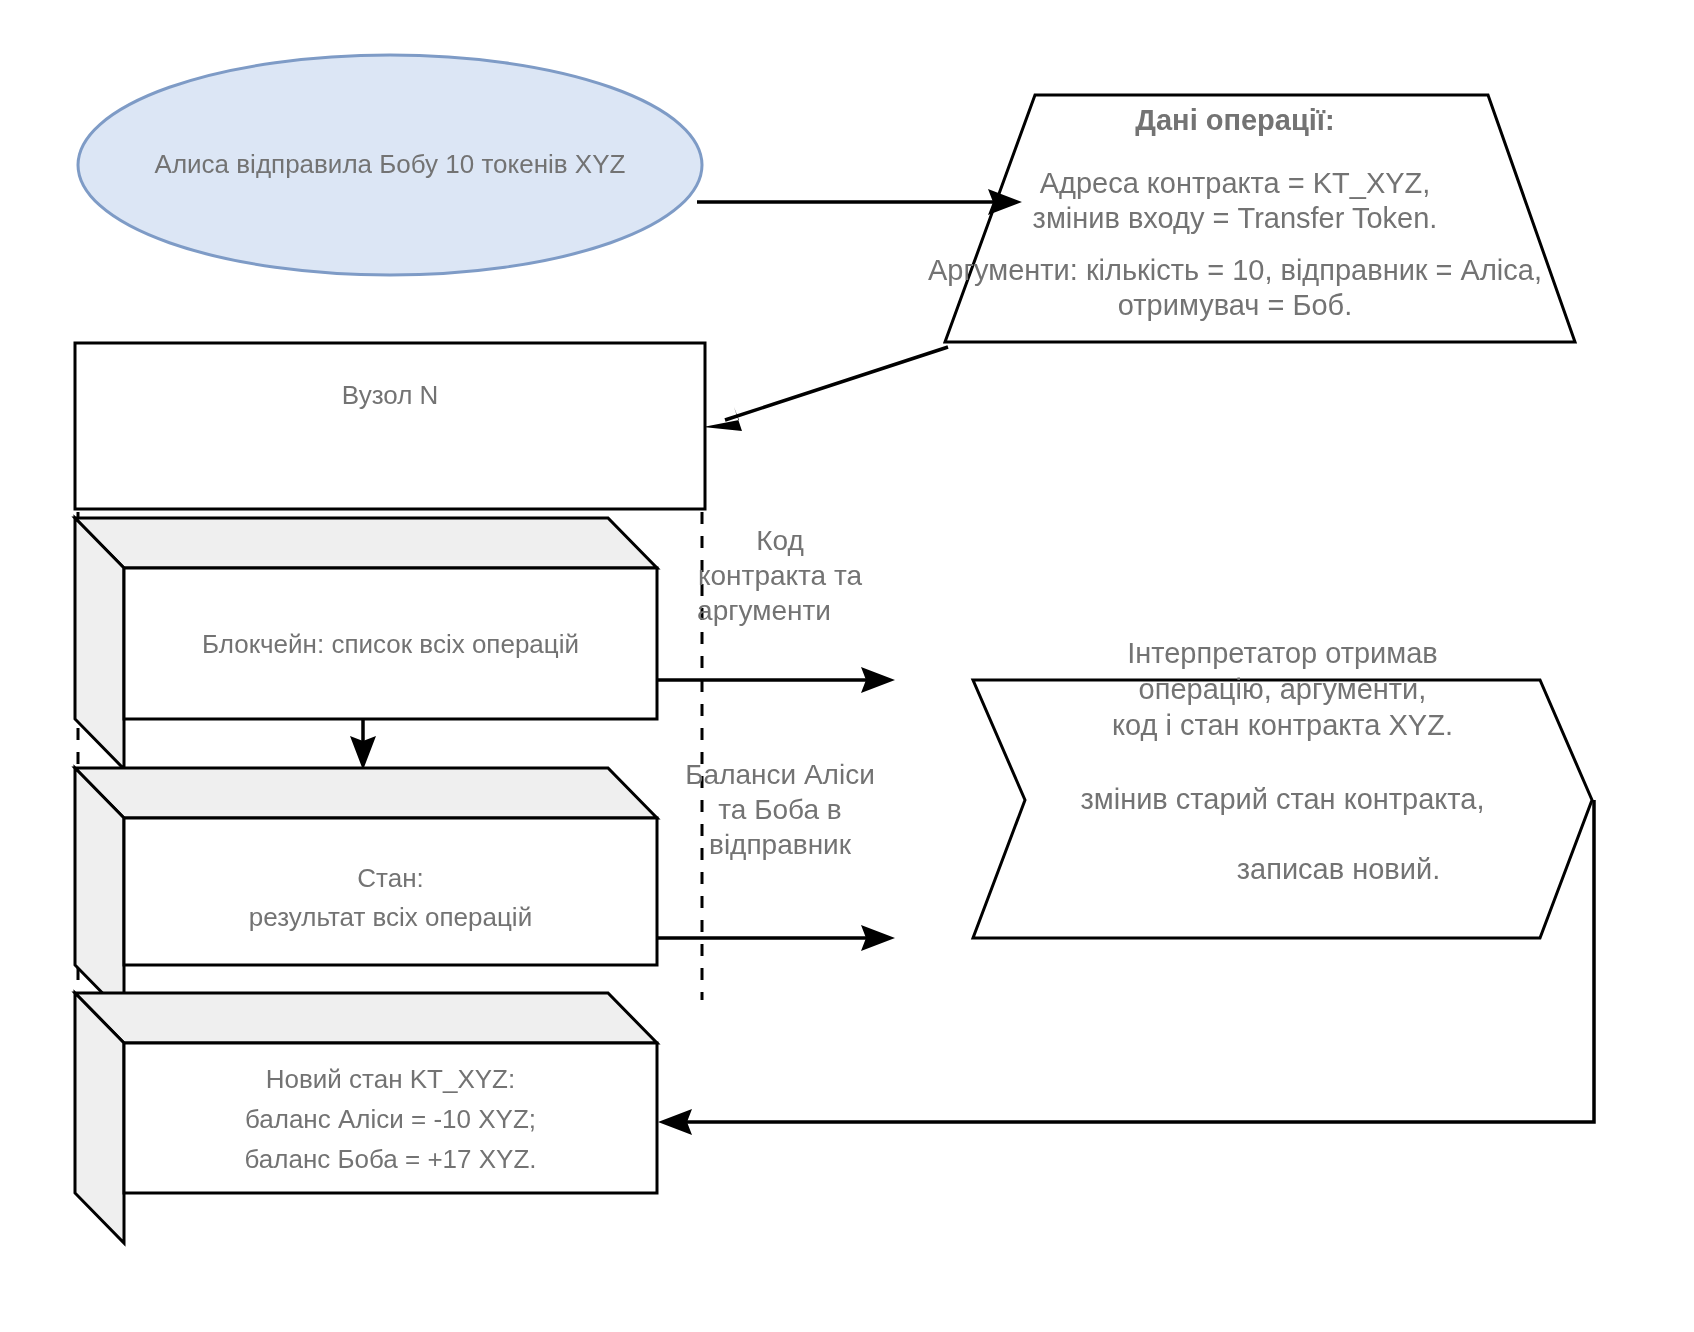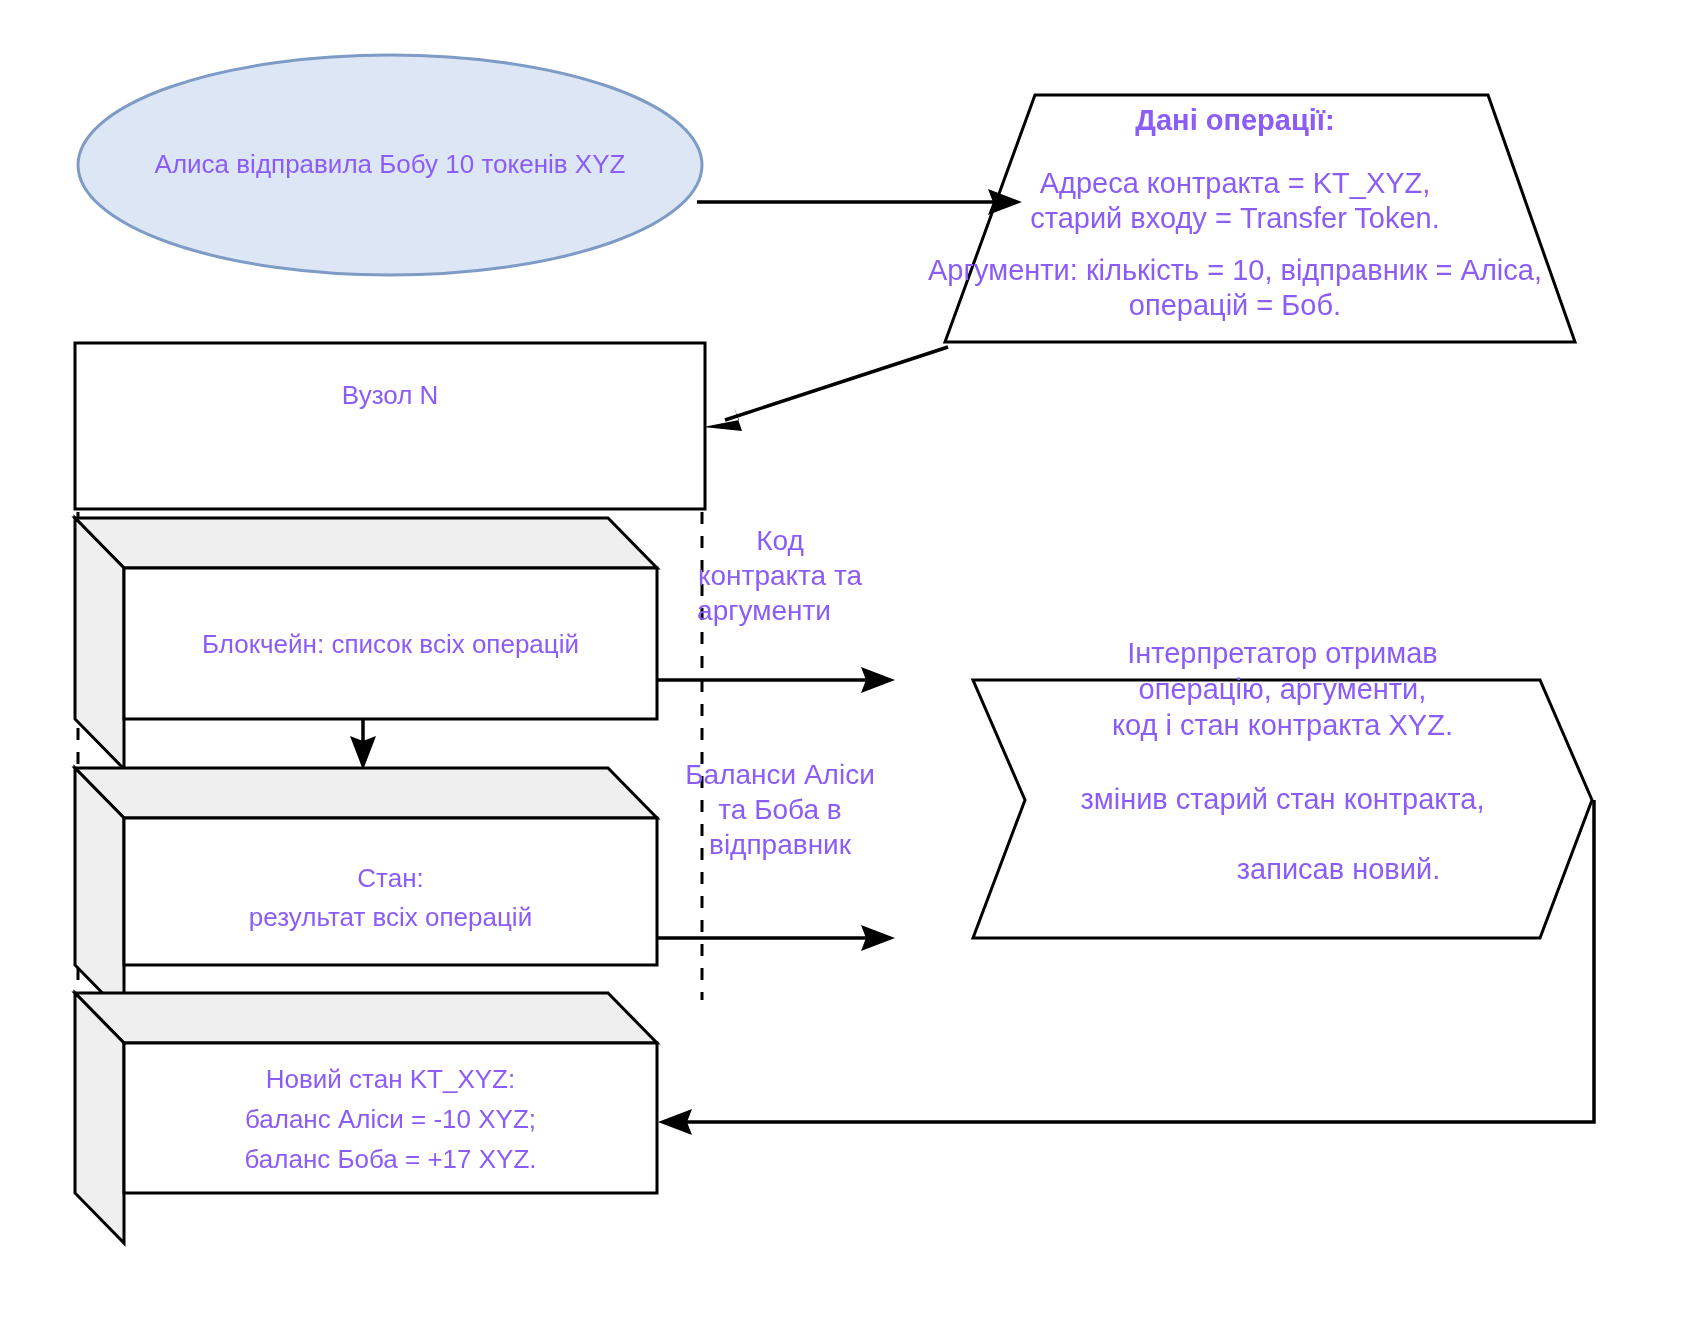--- a/index.html
+++ b/index.html
@@ -49,21 +49,21 @@
     stroke: #000000;
     stroke-width: 3.5;
   }
   .arrowhead {
     fill: #000000;
     stroke: none;
   }
   .lbl {
     position: absolute;
     font-family: "Liberation Sans", sans-serif;
-    color: #8b5cf6;
+    color: #737373;
     text-align: center;
     line-height: 1.30;
     white-space: pre;
     pointer-events: none;
   }
   .t28 { font-size: 28px; }
   .t29 { font-size: 29px; }
   .t31 { font-size: 26px; }
   .bold { font-weight: bold; }
 </style>
@@ -132,23 +132,23 @@
       <path class="connector" d="M 1594 800 L 1594 1122 L 680 1122"></path>
       <polygon class="arrowhead" points="658,1122 692,1109 687,1122 692,1135"></polygon>
     </g>
 
   </svg>
 
   <div class="lbl t31" style="left:78px; top:148px; width:624px;">Алиса відправила Бобу 10 токенів XYZ</div>
 
   <div class="lbl t29 bold" style="left:950px; top:102px; width:570px;">Дані операції:</div>
   <div class="lbl t29" style="left:950px; top:165px; width:570px;">Адреса контракта = KT_XYZ,</div>
-  <div class="lbl t29" style="left:950px; top:200px; width:570px;">старий входу = Transfer Token.</div>
+  <div class="lbl t29" style="left:950px; top:200px; width:570px;">змінив входу = Transfer Token.</div>
   <div class="lbl t29" style="left:890px; top:252px; width:690px;">Аргументи: кількість = 10, відправник = Аліса,</div>
-  <div class="lbl t29" style="left:890px; top:287px; width:690px;">операцій = Боб.</div>
+  <div class="lbl t29" style="left:890px; top:287px; width:690px;">отримувач = Боб.</div>
 
   <div class="lbl t31" style="left:75px; top:379px; width:630px;">Вузол N</div>
 
   <div class="lbl t31" style="left:124px; top:628px; width:533px;">Блокчейн: список всіх операцій</div>
 
   <div class="lbl t31" style="left:124px; top:862px; width:533px;">Стан:</div>
   <div class="lbl t31" style="left:124px; top:901px; width:533px;">результат всіх операцій</div>
 
   <div class="lbl t31" style="left:124px; top:1063px; width:533px;">Новий стан KT_XYZ:</div>
   <div class="lbl t31" style="left:124px; top:1103px; width:533px;">баланс Аліси = -10 XYZ;</div>

